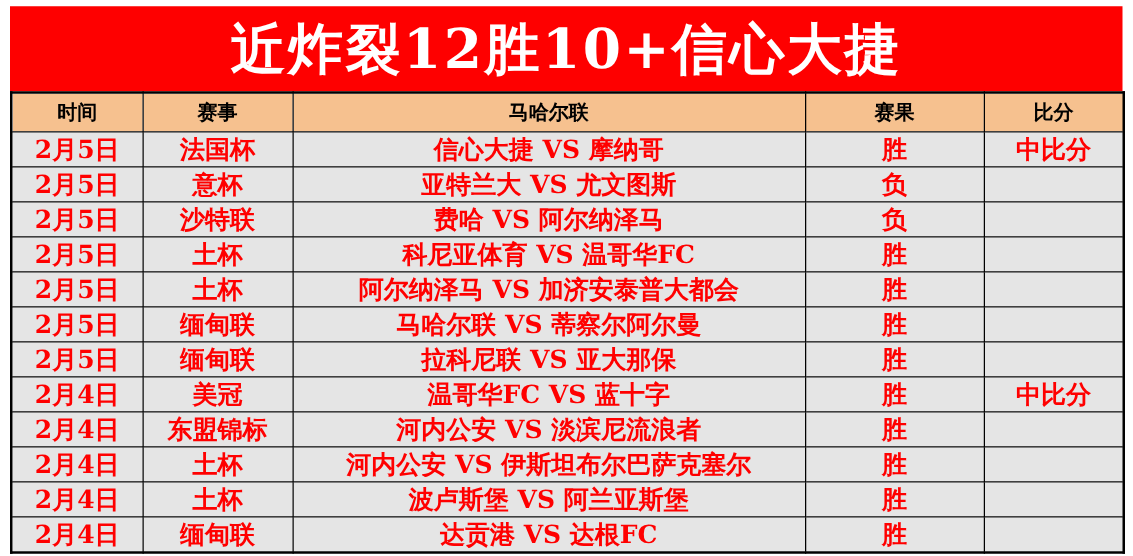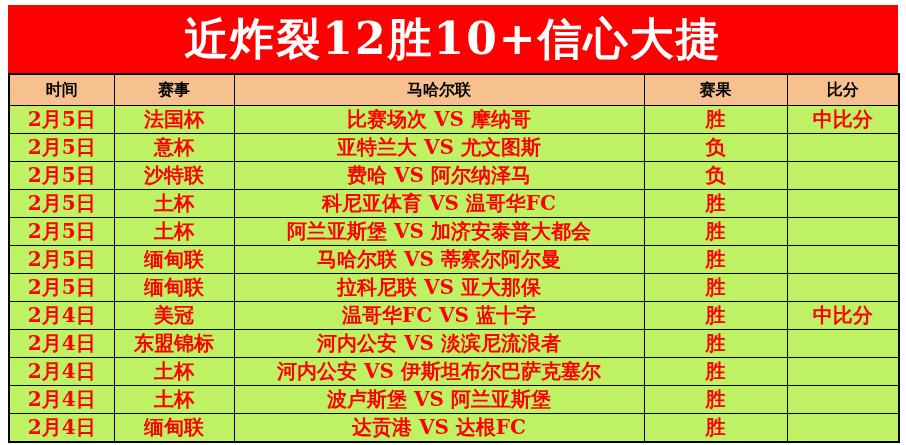--- a/index.html
+++ b/index.html
@@ -51,21 +51,21 @@
   }
   table.results thead th {
     background: #f6c18f;
     color: #000000;
     font-weight: bold;
     font-size: 16px;
     height: 30px;
     font-family: "DejaVu Sans", "Liberation Sans", sans-serif;
   }
   table.results td {
-    background: #bef264;
+    background: #e5e5e5;
     color: #ff0000;
     font-weight: bold;
     font-size: 20px;
     font-family: "DejaVu Serif", "Liberation Serif", serif;
   }
   td.result-win {
     background: #ffff00;
     color: #ff0000;
   }
   td.result-loss {
@@ -97,21 +97,21 @@
         <th>赛事</th>
         <th>马哈尔联</th>
         <th>赛果</th>
         <th>比分</th>
       </tr>
     </thead>
     <tbody id="rows-body">
         <tr>
           <td>2月5日</td>
           <td>法国杯</td>
-          <td>比赛场次 VS 摩纳哥</td>
+          <td>信心大捷 VS 摩纳哥</td>
           <td class="result-win">胜</td>
           <td>中比分</td>
         </tr>
         <tr>
           <td>2月5日</td>
           <td>意杯</td>
           <td>亚特兰大 VS 尤文图斯</td>
           <td class="result-loss">负</td>
           <td></td>
         </tr>
@@ -125,21 +125,21 @@
         <tr>
           <td>2月5日</td>
           <td>土杯</td>
           <td>科尼亚体育 VS 温哥华FC</td>
           <td class="result-win">胜</td>
           <td></td>
         </tr>
         <tr>
           <td>2月5日</td>
           <td>土杯</td>
-          <td>阿兰亚斯堡 VS 加济安泰普大都会</td>
+          <td>阿尔纳泽马 VS 加济安泰普大都会</td>
           <td class="result-win">胜</td>
           <td></td>
         </tr>
         <tr>
           <td>2月5日</td>
           <td>缅甸联</td>
           <td>马哈尔联 VS 蒂察尔阿尔曼</td>
           <td class="result-win">胜</td>
           <td></td>
         </tr>

